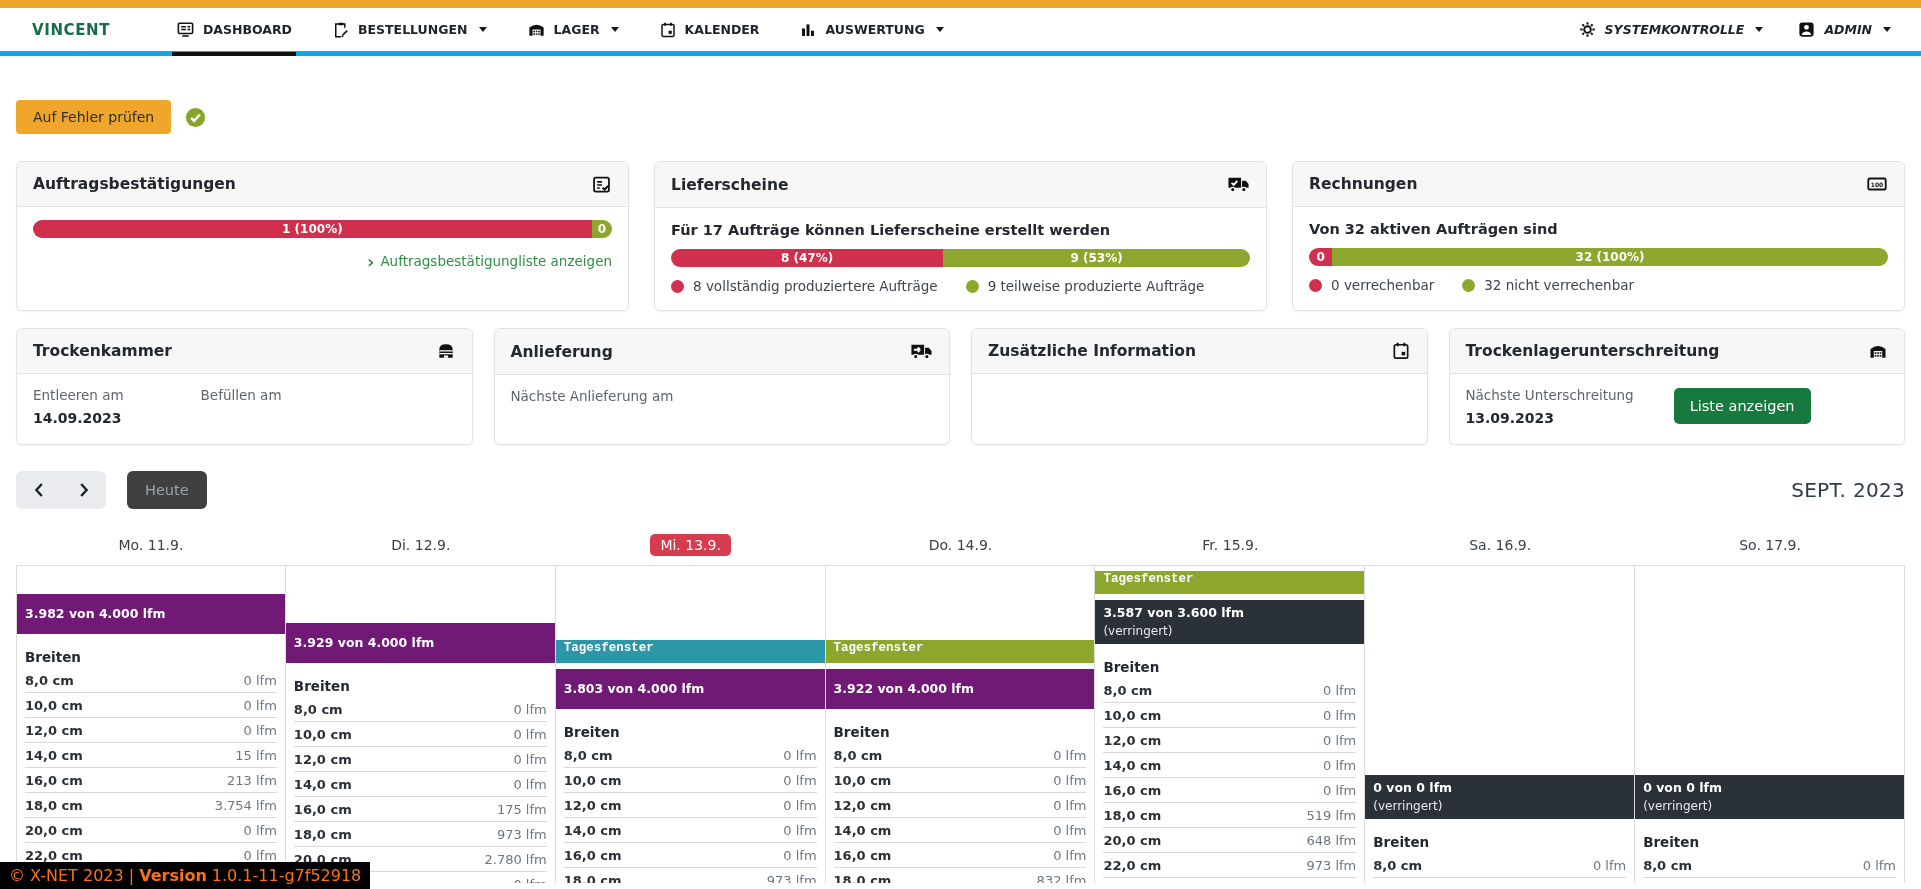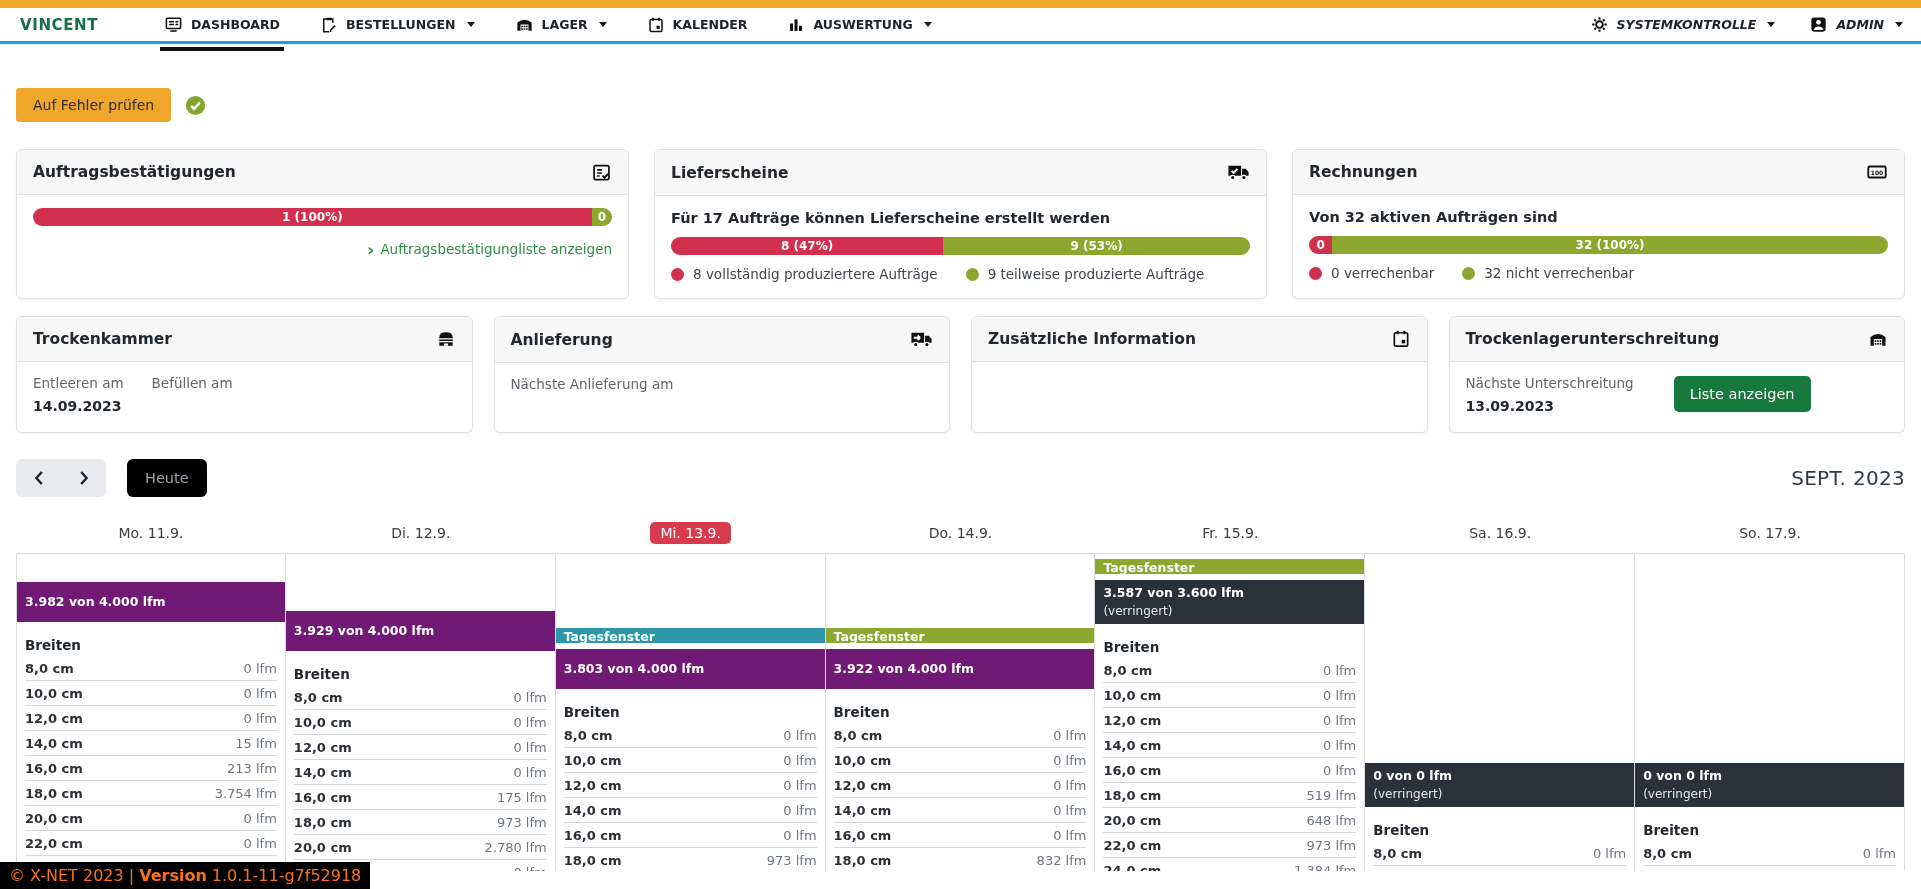--- a/index.html
+++ b/index.html
@@ -1,22 +1,22 @@
 <!DOCTYPE html>
 <html><head>
 <meta charset="utf-8">
 <style>
   * { margin:0; padding:0; box-sizing:border-box; }
   html,body { width:1921px; height:889px; overflow:hidden; background:#fff;
     font-family:"DejaVu Sans","Liberation Sans",sans-serif; color:#23282e; }
 
   
   .topbar { height:8px; background:#F0A62A; }
-  .navbar { height:36px; display:flex; align-items:center; padding:0 18px;
-    background:#fff; border-bottom:3px solid #0ea5e9; }
+  .navbar { height:48px; display:flex; align-items:center; padding:0 30px;
+    background:#fff; border-bottom:5px solid #0ea5e9; }
   .brand { font-weight:bold; color:#166C4B; font-size:15px; letter-spacing:.6px; margin:0 46px 0 2px; cursor:pointer; }
   .nav-item { display:flex; align-items:center; gap:8px; margin:0 20px; font-size:12.5px; font-weight:700;
     color:#1d2329; height:52px; cursor:pointer; position:relative; text-transform:uppercase; white-space:nowrap; }
   .nav-item.active::after { content:""; position:absolute; left:-4px; right:-4px; bottom:0; height:4px; background:#111; }
   .nav-right { margin-left:auto; display:flex; align-items:center; }
   .nav-right .nav-item { margin:0 0 0 34px;font-style:italic; }
   .caret { width:0; height:0; border-left:4.5px solid transparent; border-right:4.5px solid transparent;
     border-top:5px solid #15191d; margin-left:3px; }
   .icon svg { display:block; }
 
@@ -46,46 +46,46 @@
   .legend-item { display:flex; align-items:center; }
   .dot { width:13px; height:13px; border-radius:50%; display:inline-block; margin-right:9px; flex:none; }
   .dot.red{background:#D02F4D} .dot.green{background:#8CA62E}
   .card-link-row { display:flex; justify-content:flex-end; margin-top:15px; }
   .card-link { display:flex; align-items:center; gap:6px; color:#2f8f46; font-size:13.5px; cursor:pointer; }
   .card-link .chev { font-size:18px; line-height:13px; font-weight:700; }
 
   
   .info-row { display:grid; grid-template-columns:repeat(4,1fr); gap:21px; margin-top:17px; }
   .info-card { min-height:117px; }
-  .info-body { padding:13px 16px 16px; display:flex; gap:28px; align-items:flex-start; }
+  .info-body { padding:13px 16px 16px; display:flex; gap:77px; align-items:flex-start; }
   .field-label { font-size:13.5px; color:#5f656b; }
   .field-value { font-size:14px; font-weight:700; color:#23282e; margin-top:7px; min-height:17px; }
   .btn-green { background:#17793D; color:#fff; font-size:14.5px; padding:10px 16px; border:none; border-radius:5px;
     cursor:pointer; font-family:inherit; margin-top:1px; }
 
   
   .cal-nav { display:flex; align-items:center; margin-top:26px; }
   .nav-group { display:flex; background:#e9ebee; border-radius:6px; overflow:hidden; }
   .nav-group button { width:45px; height:38px; background:transparent; border:none; display:flex; align-items:center;
     justify-content:center; cursor:pointer; }
-  .btn-heute { margin-left:21px; background:#000000; border:none; border-radius:6px; height:38px; padding:0 18px;
+  .btn-heute { margin-left:21px; background:#404040; border:none; border-radius:6px; height:38px; padding:0 18px;
     font-size:14.5px; color:#9aa3ad; cursor:pointer; font-family:inherit; }
   .month { margin-left:auto; font-size:20px; color:#2f3a45; font-weight:500; letter-spacing:.3px; }
 
   
   .day-headers { display:grid; grid-template-columns:repeat(7,1fr); margin-top:22px; height:28px; align-items:center; }
   .day-cell { text-align:center; font-size:14px; color:#3b4046; }
   .day-label.today { background:#D63B4E; color:#fff; padding:3px 10px; border-radius:5px; }
   .cal-grid { display:grid; grid-template-columns:repeat(7,1fr); border-top:1px solid #dcdcdc; margin-top:6px;
     height:318px; overflow:hidden; }
   .cal-col { border-right:1px solid #dcdcdc; overflow:hidden; }
   .cal-col:first-child { border-left:1px solid #dcdcdc; }
   .c0{padding-top:28px} .c1{padding-top:57px} .c2{padding-top:74px} .c3{padding-top:74px}
   .c4{padding-top:5px}  .c5{padding-top:209px} .c6{padding-top:209px}
-  .tages { height:15px; line-height:17px; padding:0 8px; font-size:12.5px; font-weight:700; color:#fff; margin-bottom:6px; }
+  .tages { height:23px; line-height:17px; padding:0 8px; font-size:12.5px; font-weight:700; color:#fff; margin-bottom:6px;font-family:Liberation Mono, monospace; }
   .tages.teal{background:#2B97A8} .tages.green{background:#8CA62E}
   .capacity { background:#701a75; color:#fff; padding:12px 8px; font-size:12.5px; font-weight:700; line-height:16px; }
   .capacity.dark { background:#2B3138; padding:5px 8px; }
   .capacity .reduced { font-weight:400; font-size:12px; color:#e8eaec; margin-top:2px; }
   .breiten { padding:0 8px; margin-top:15px; }
   .breiten-title { font-size:13.5px; font-weight:700; color:#23282e; margin-bottom:3px; }
   .brow { display:flex; justify-content:space-between; align-items:center; padding:4.5px 0;
     border-bottom:1px solid #d9d9d9; font-size:13px; }
   .brow .bl { font-weight:700; color:#2b3036; }
   .brow .bv { color:#6d7680; }

